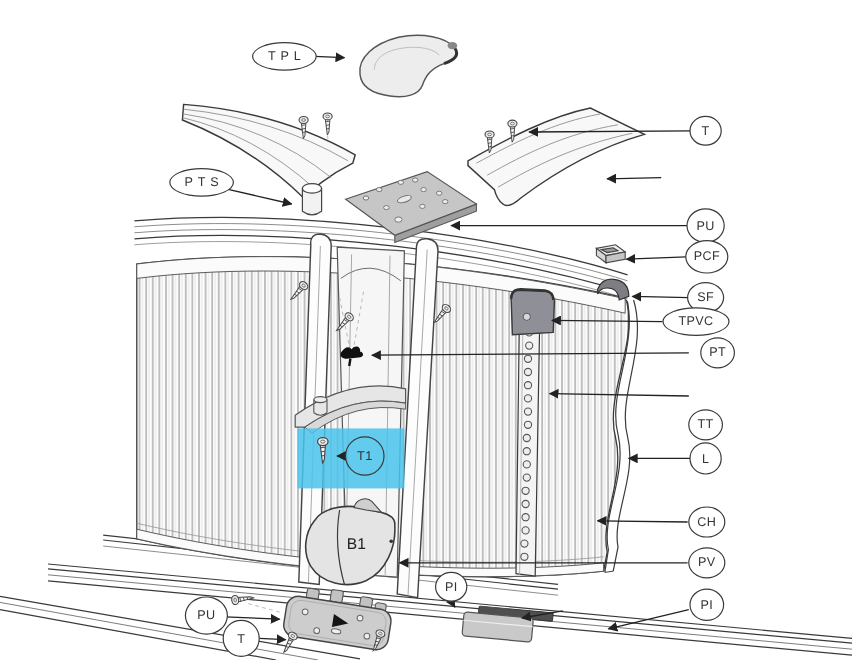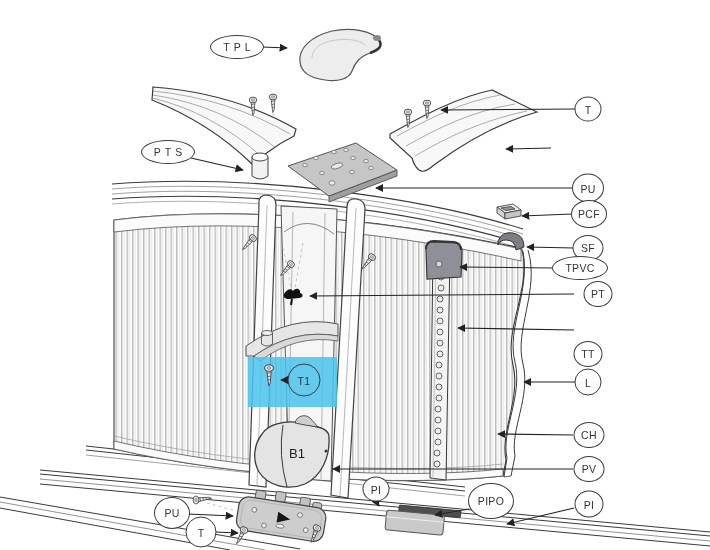--- a/index.html
+++ b/index.html
@@ -276,19 +276,18 @@
 <div class="callout" style="left:589px;top:214px;width:36px;height:28px;">PCF</div>
 <div class="callout" style="left:588px;top:248px;width:31px;height:26px;">SF</div>
 <div class="callout" style="left:580px;top:268px;width:56px;height:24px;">TPVC</div>
 <div class="callout" style="left:588px;top:294px;width:29px;height:26px;margin-left:10px;">PT</div>
 <div class="callout" style="left:588px;top:318px;width:29px;height:26px;margin-top:36px;">TT</div>
 <div class="callout" style="left:588px;top:382px;width:27px;height:27px;">L</div>
 <div class="callout" style="left:589px;top:435px;width:31px;height:26px;">CH</div>
 <div class="callout" style="left:589px;top:469px;width:31px;height:26px;">PV</div>
 <div class="callout" style="left:589px;top:504px;width:29px;height:27px;">PI</div>
 <div class="callout" style="left:376px;top:489px;width:27px;height:25px;">PI</div>
-<div class="callout" style="left:491px;top:501px;width:46px;height:36px;">PIPO</div>
 <div class="callout" style="left:172px;top:513px;width:36px;height:32px;">PU</div>
 <div class="callout" style="left:201px;top:532px;width:31px;height:31px;">T</div>
 <div class="callout ghost" style="left:304px;top:380px;width:33px;height:33px;">T1</div>
 <div class="part-text" style="left:297px;top:453px;">B1</div>
 
 </div>
 
 </body></html>

